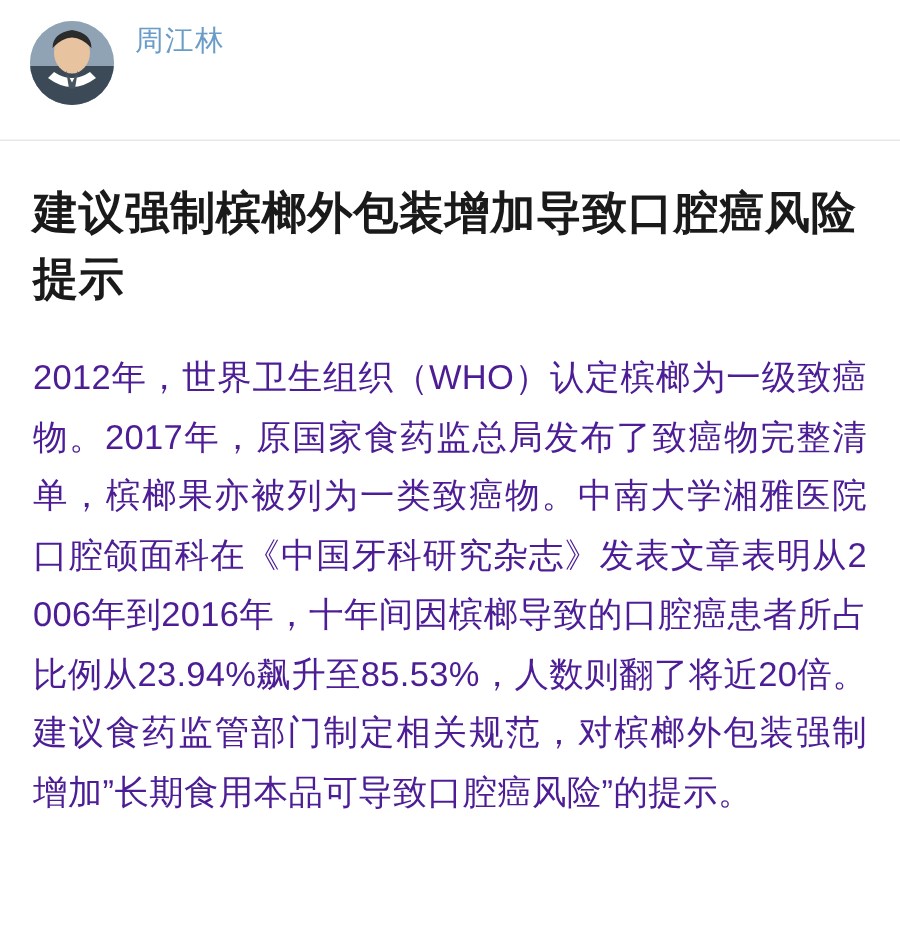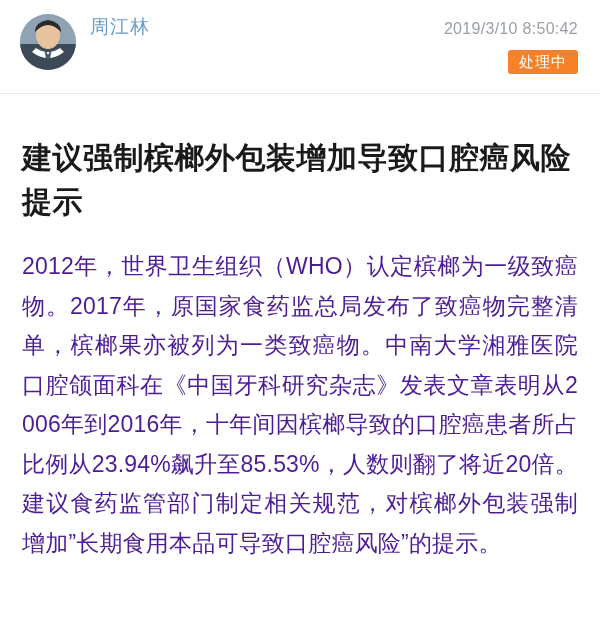--- a/index.html
+++ b/index.html
@@ -81,21 +81,21 @@
     padding: 26px 22px 0 22px;
     box-sizing: border-box;
   }
 
   .title {
     font-size: 30px;
     font-weight: bold;
     color: #1a1a1a;
     line-height: 1.45;
     letter-spacing: 0.5px;
-    margin: 16px 0 24px 0;
+    margin: 1px 0 24px 0;
     font-family: "Liberation Sans", "DejaVu Sans", sans-serif;
   }
 
   .body-text {
     font-size: 23px;
     color: #4c1d95;
     line-height: 1.72;
     letter-spacing: 0.2px;
     margin: 0;
     text-align: justify;
@@ -116,24 +116,20 @@
         <rect x="0" y="30" width="56" height="26" fill="#3c4a57"></rect>
         <ellipse cx="28" cy="21" rx="12" ry="14" fill="#e8c3a0"></ellipse>
         <path d="M15 18 Q28 4 41 18 Q41 8 28 6 Q15 8 15 18 Z" fill="#2b2b2b"></path>
         <path d="M16 34 Q28 42 40 34 L44 38 Q28 50 12 38 Z" fill="#ffffff"></path>
         <path d="M24 33 L28 41 L32 33 L30 45 L26 45 Z" fill="#49565f"></path>
       </svg>
     </div>
 
     <div class="author">周江林</div>
 
-    <div class="header-right">
-      <div class="timestamp">2019/3/10 8:50:42</div>
-      <div class="status-badge">处理中</div>
-    </div>
   </div>
 
   <div class="article">
     <h1 class="title">建议强制槟榔外包装增加导致口腔癌风险提示</h1>
     <p class="body-text">2012年，世界卫生组织（WHO）认定槟榔为一级致癌物。2017年，原国家食药监总局发布了致癌物完整清单，槟榔果亦被列为一类致癌物。中南大学湘雅医院口腔颌面科在《中国牙科研究杂志》发表文章表明从2006年到2016年，十年间因槟榔导致的口腔癌患者所占比例从23.94%飙升至85.53%，人数则翻了将近20倍。建议食药监管部门制定相关规范，对槟榔外包装强制增加”长期食用本品可导致口腔癌风险”的提示。</p>
   </div>
 
 </div>
 
 </body></html>

